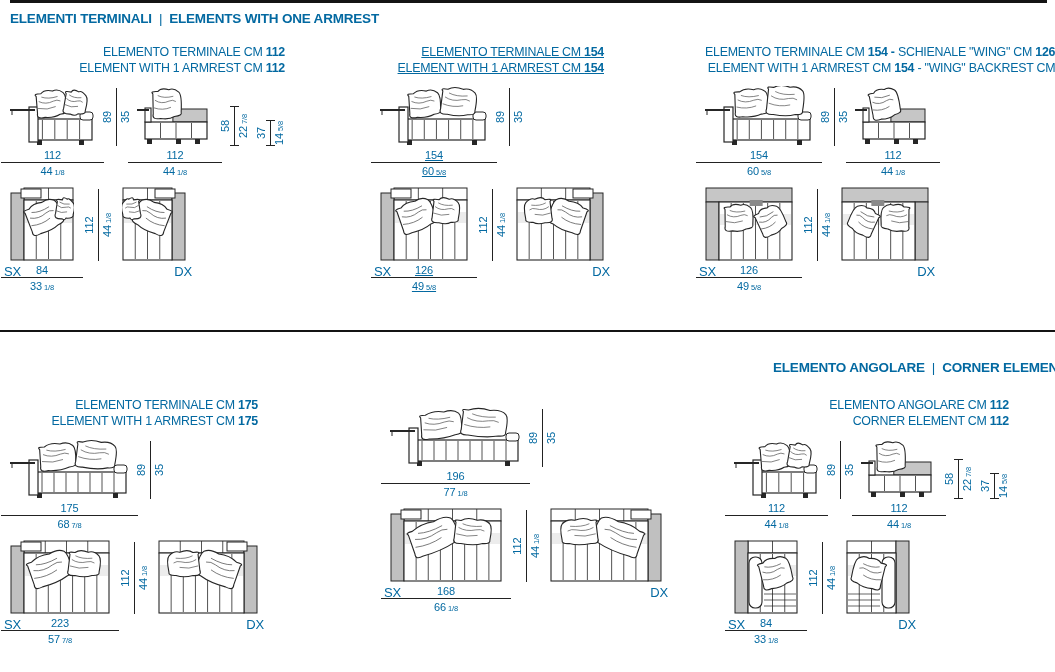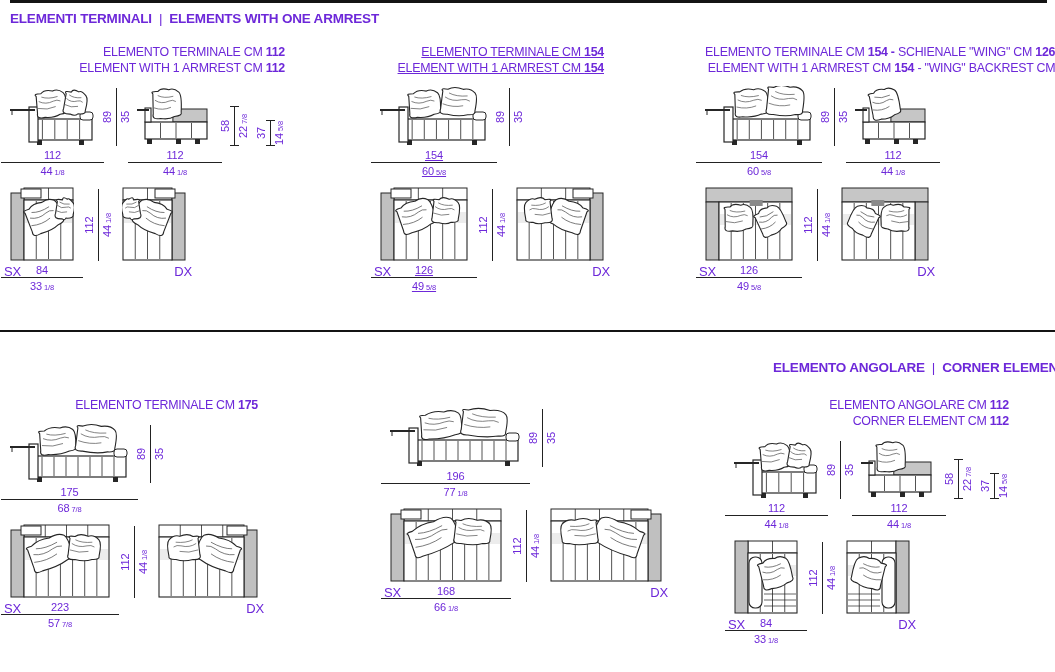--- a/index.html
+++ b/index.html
@@ -1,17 +1,17 @@
 <!DOCTYPE html>
 <html><head>
 <meta charset="utf-8">
 <style>
   html,body{margin:0;padding:0;background:#fff;}
   .page{position:relative;width:1055px;height:672px;background:#fff;overflow:hidden;
-        font-family:"Liberation Sans",sans-serif;color:#6d28d9;letter-spacing:-0.1px;}
+        font-family:"Liberation Sans",sans-serif;color:#0369a1;letter-spacing:-0.1px;}
   .toprule{position:absolute;left:10px;right:8px;top:0;height:3px;background:#141414;}
   .divider{position:absolute;left:0;right:0;top:330px;height:2px;background:#141414;}
   .sechead{position:absolute;font-size:13.5px;font-weight:700;white-space:nowrap;letter-spacing:-0.2px;}
   #head1{left:10px;top:11px;}
   #head2{left:773px;top:360px;}
   .sechead .sep{margin:0 7px;font-weight:400;}
   .block{position:absolute;}
   .btitle{font-size:12.4px;line-height:16px;white-space:nowrap;letter-spacing:-0.25px;text-align:right;}
   .btitle b{font-weight:700;}
   .row{display:flex;align-items:flex-end;}
@@ -428,20 +428,21 @@
               <div class="wcm"></div>
               <div class="wline"></div>
               <div class="win"></div>
             </div>
             <span class="pos-label pos-dx">DX</span>
           </div>
         </div>
       </div>
       <div class="block" style="left: 10px; top: 397px;">
         <div class="btitle"><span>ELEMENTO TERMINALE CM </span><b>175</b></div>
+        <div class="btitle"><span>ELEMENT WITH 1 ARMREST CM </span><b>175</b></div>
         <div class="row front-row">
           <div class="figunit">
             <div class="svgwrap"><svg width="119" height="60" viewBox="0 0 119 60">
                 <rect x="27" y="54" width="5" height="5" fill="#262626"></rect>
                 <rect x="103" y="54" width="5" height="5" fill="#262626"></rect>
                 <rect x="20" y="33" width="96" height="21" fill="#fff" stroke="#262626" stroke-width="1.2"></rect>
                 <line x1="32" y1="34" x2="32" y2="53" stroke="#262626" stroke-width="0.8"></line>
                 <line x1="44" y1="34" x2="44" y2="53" stroke="#262626" stroke-width="0.8"></line>
                 <line x1="56" y1="34" x2="56" y2="53" stroke="#262626" stroke-width="0.8"></line>
                 <line x1="68" y1="34" x2="68" y2="53" stroke="#262626" stroke-width="0.8"></line>

